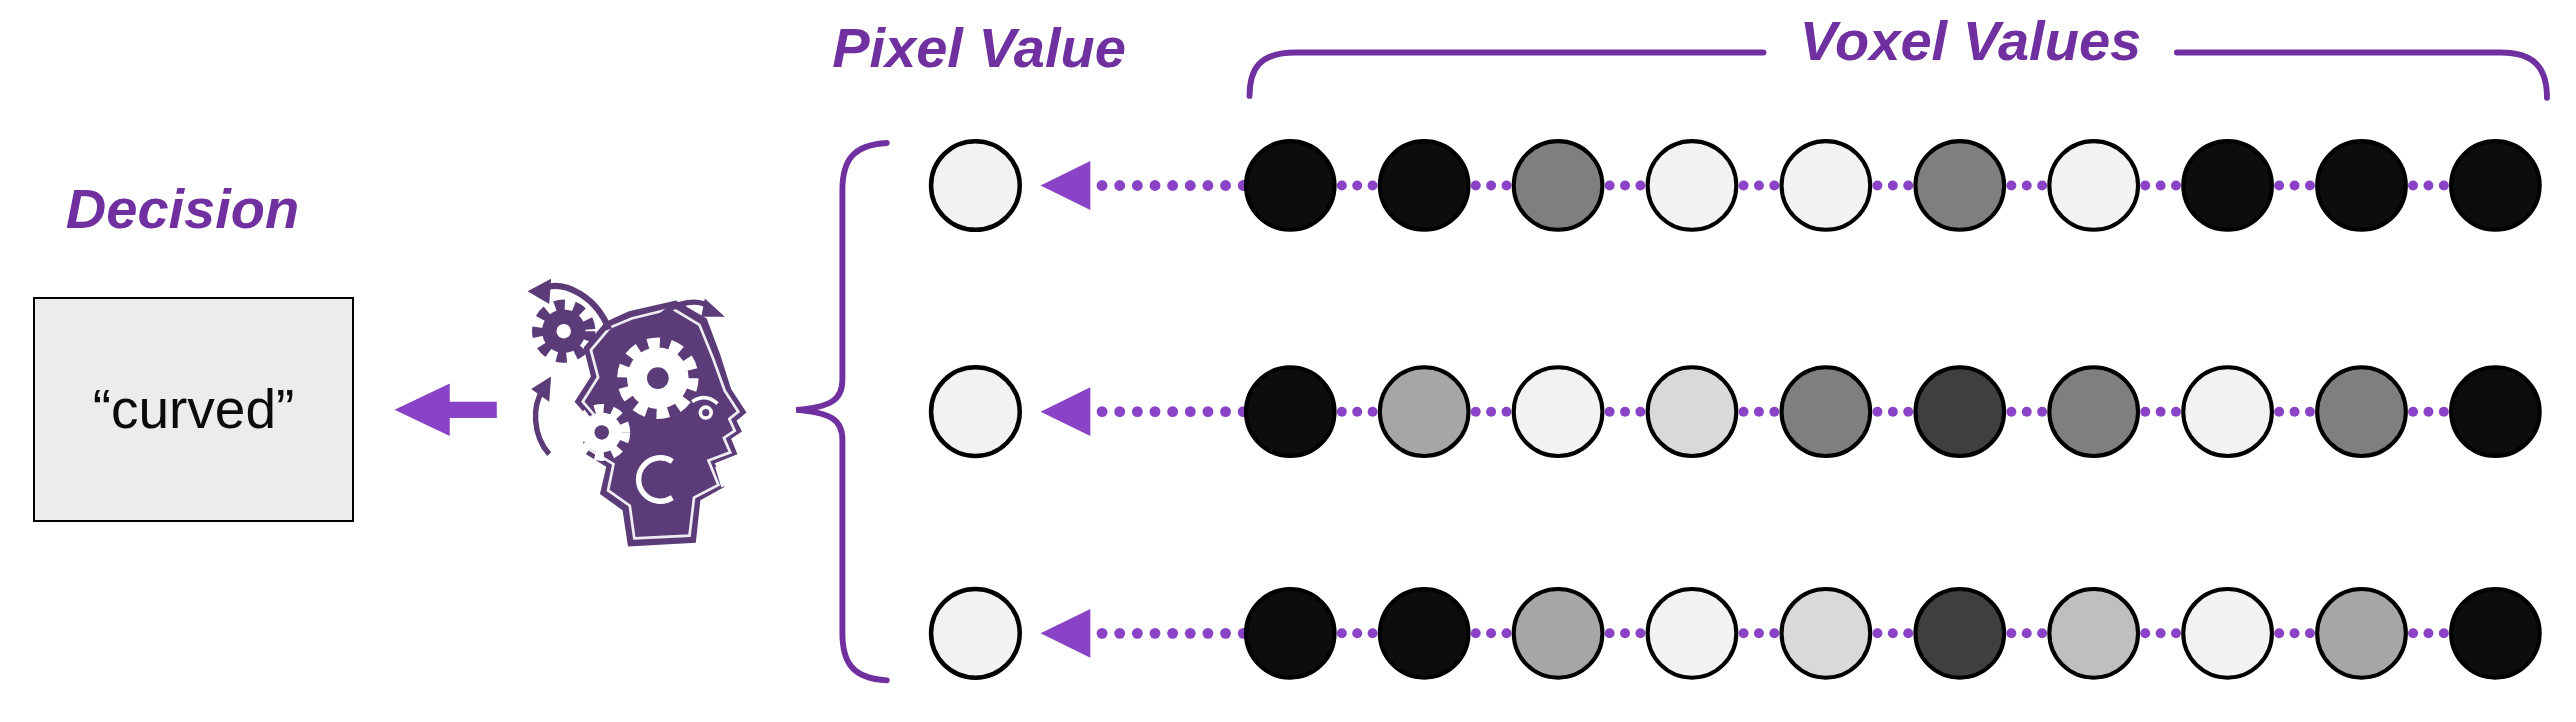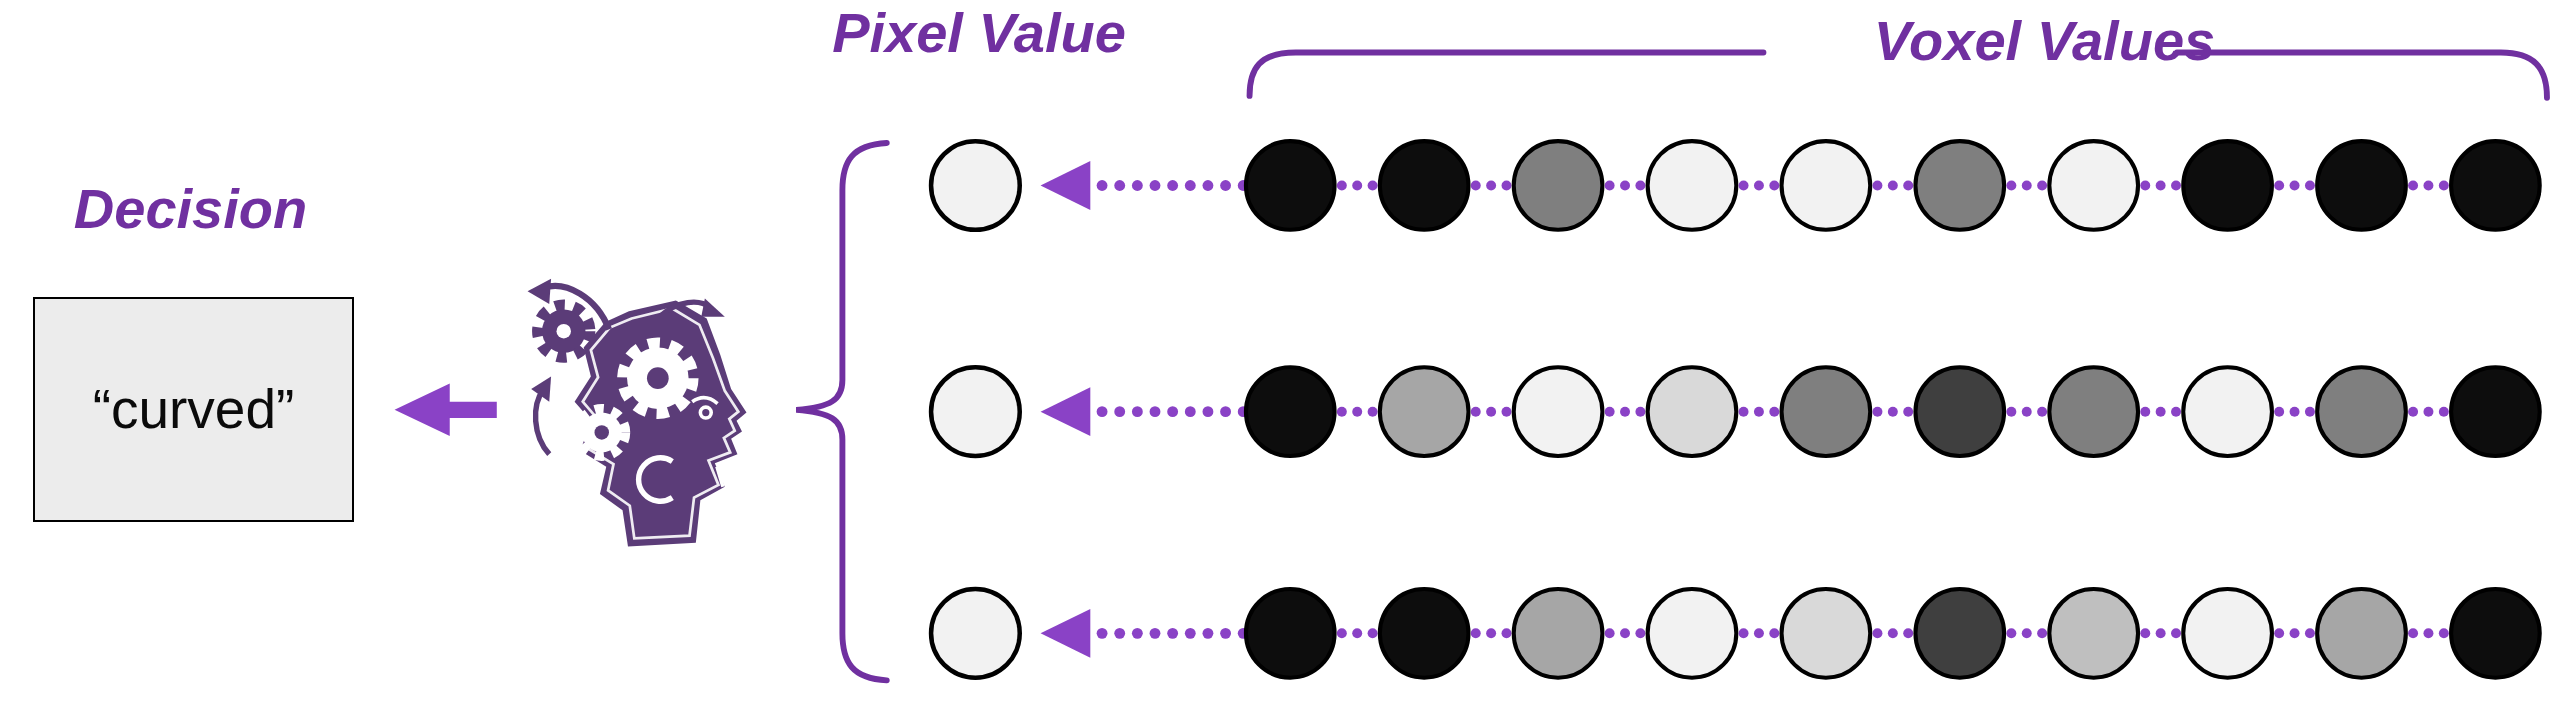--- a/index.html
+++ b/index.html
@@ -23,23 +23,23 @@
   .label {
     position: absolute;
     color: var(--accent);
     font-style: italic;
     font-weight: 600;
     font-size: 56px;
     text-align: center;
     white-space: nowrap;
     line-height: 1.0;
   }
-  .decision-label   { left: 30px;   top: 181px; width: 321px; }
-  .pixel-label      { left: 798px;  top: 5px;  width: 362px; }
-  .voxel-label      { left: 1841px; top: 12.7px;  width: 407px; }
+  .decision-label   { left: 22px;   top: 181px; width: 321px; }
+  .pixel-label      { left: 798px;  top: 20px;  width: 362px; }
+  .voxel-label      { left: 1767px; top: 12.7px;  width: 407px; }
   .decision-box {
     position: absolute;
     left: 33px;
     top: 297px;
     width: 321px;
     height: 225px;
     box-sizing: border-box;
     background: #ececec;
     border: 2.7px solid #000000;
     display: flex;

